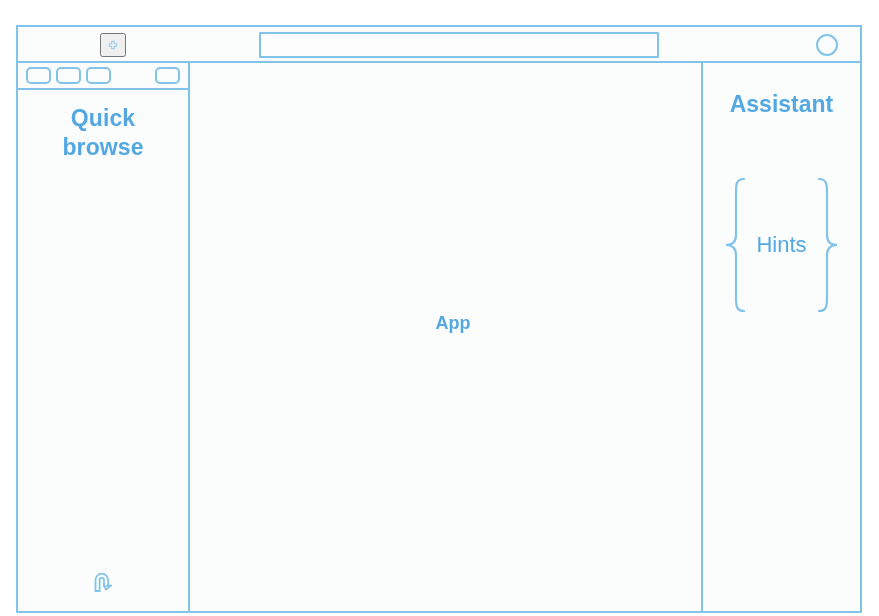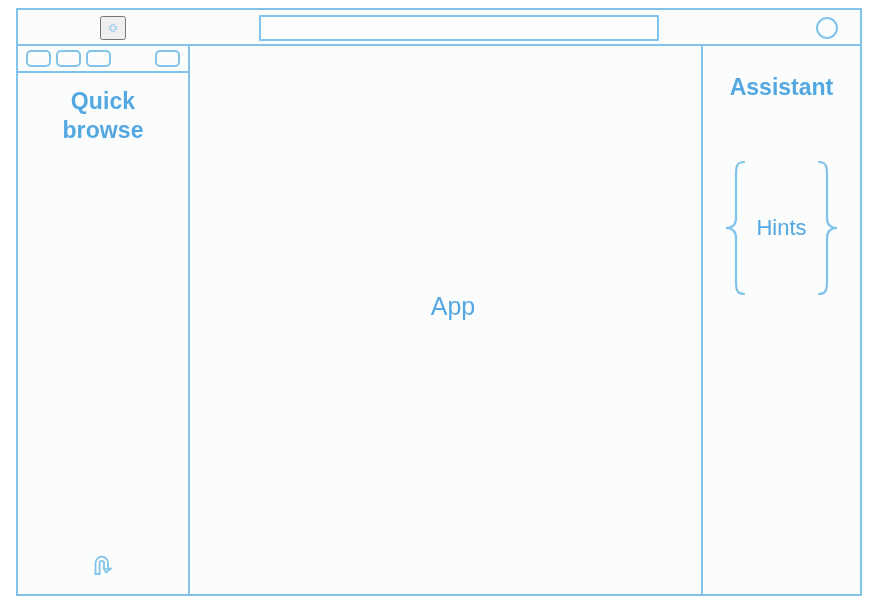--- a/index.html
+++ b/index.html
@@ -16,21 +16,21 @@
     position: relative;
     width: 879px;
     height: 616px;
     background: #ffffff;
   }
 
   
   .window-frame {
     position: absolute;
     left: 16px;
-    top: 8px;
+    top: 25px;
     width: 846px;
     height: 588px;
     box-sizing: border-box;
     border: 2px solid #82c3e9;
     background: #fbfcfc;
   }
 
   
   .top-bar {
     position: absolute;
@@ -158,22 +158,22 @@
     flex: 1 1 auto;
     box-sizing: border-box;
     border-right: 2px solid #82c3e9;
     background: #fbfcfc;
     display: flex;
     align-items: center;
     justify-content: center;
   }
 
   .app-label {
-    font-size: 25px;
-    font-weight: normal;
+    font-size: 18px;
+    font-weight: bold;
     color: #53a8e2;
     margin-top: -28px;
     margin-left: 15px;
   }
 
   
   .assistant-panel {
     position: relative;
     width: 157px;
     flex: 0 0 157px;

